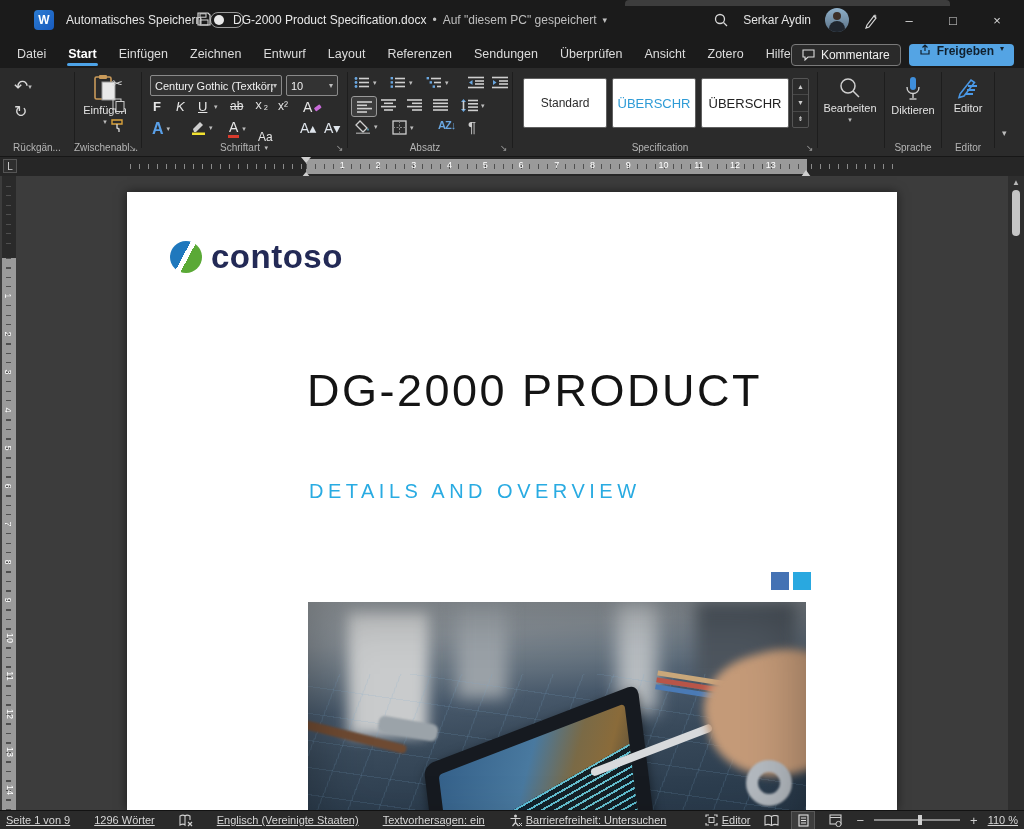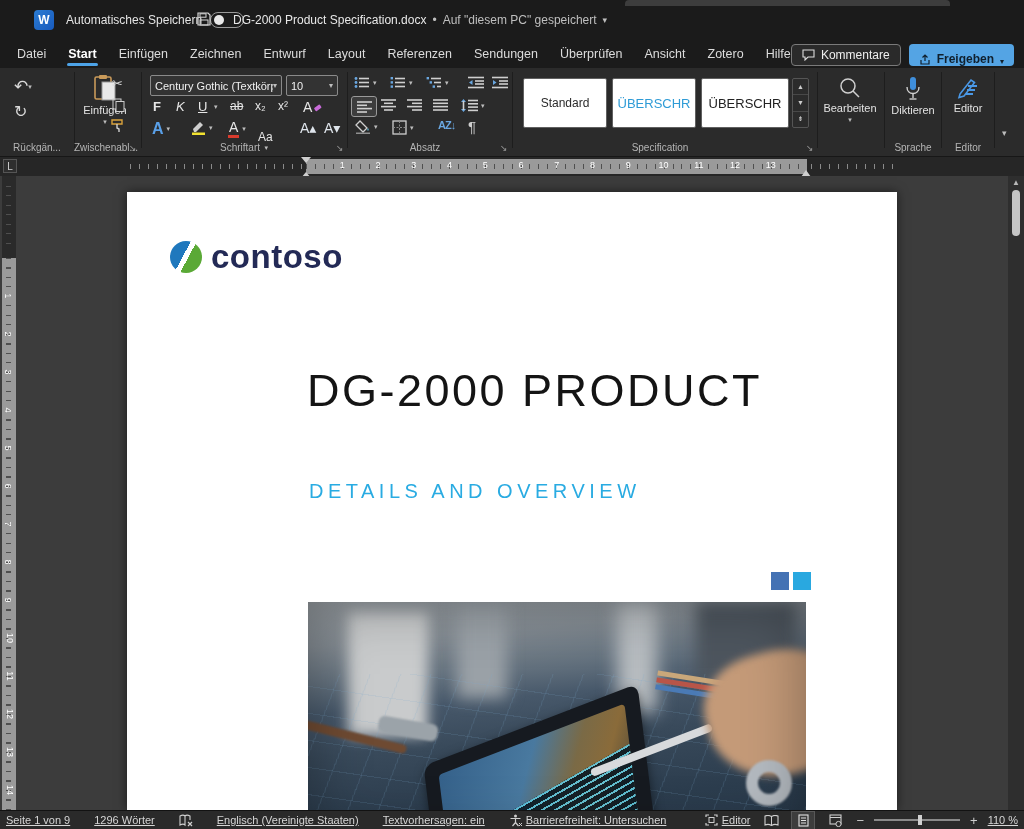--- a/index.html
+++ b/index.html
@@ -29,21 +29,21 @@
 
   
   .tabrow { position:absolute; left:0; top:40px; width:1024px; height:28px; background:#1b1b1b; display:flex; align-items:center; }
   .rtab { font-size:12.5px; color:#dcdcdc; padding:5px 11px; position:relative; white-space:nowrap; }
   .rtab.active { color:#fff; font-weight:bold; }
   .rtab.active::after { content:""; position:absolute; left:10px; right:10px; bottom:0; height:3px; border-radius:2px; background:var(--accent,#4da3e8); }
   .tab-actions { position:absolute; right:10px; top:44px; display:flex; gap:8px; }
   .btn-comments { height:22px; border:1px solid #7a7a7a; border-radius:4px; background:#2a2a2a; color:#eee;
     font-size:12px; display:flex; align-items:center; gap:6px; padding:0 10px; }
   .btn-share { height:22px; border-radius:4px; background:var(--share_btn,#54a4e4); color:#10202e; font-size:12px; font-weight:bold;
-    display:flex; align-items:flex-end; gap:6px; padding:0 10px; }
+    display:flex; align-items:flex-start; gap:6px; padding:0 10px; }
   .btn-share .chev { font-size:8px; }
 
   
   .ribbon { position:absolute; left:0; top:68px; width:1024px; height:89px; background:#2b2b2b; border-bottom:1px solid #171717; }
   .gsep { position:absolute; top:4px; height:76px; width:1px; background:#1d1d1d; }
   .glabel { position:absolute; bottom:3px; font-size:10px; color:#b5b5b5; text-align:center; white-space:nowrap; }
   .launcher { position:absolute; bottom:3px; font-size:9px; color:#9a9a9a; }
   .icbtn { position:absolute; display:flex; align-items:center; justify-content:center; color:#d9d9d9; }
   .chev { color:#bdbdbd; }
   .combo { position:absolute; height:21px; background:#333; border:1px solid #8a8a8a; border-radius:2px;
@@ -157,20 +157,39 @@
           <rect x="4" y="2.8" width="6" height="3.4" fill="none" stroke="#d8d8d8"></rect>
           <rect x="4" y="9" width="8" height="5" fill="none" stroke="#d8d8d8"></rect>
         </svg>
     </span>
     <div class="doctitle">
       <span>DG-2000 Product Specification.docx</span>
       <span class="status">•</span>
       <span class="status">Auf "diesem PC" gespeichert</span>
       <span class="chev">▾</span>
     </div>
+    <div class="tb-right">
+      <span>
+        <svg width="16" height="16" viewBox="0 0 16 16">
+            <circle cx="7" cy="7" r="4.5" fill="none" stroke="#d8d8d8" stroke-width="1.3"></circle>
+            <line x1="10.5" y1="10.5" x2="14" y2="14" stroke="#d8d8d8" stroke-width="1.3"></line>
+          </svg>
+      </span>
+      <span class="username">Serkar Aydin</span>
+      <span class="avatar"></span>
+      <span>
+        <svg width="17" height="17" viewBox="0 0 17 17">
+            <path d="M4 13 L11 4 l2 2 L6 15 l-3 1z" fill="none" stroke="#d8d8d8" stroke-width="1.2"></path>
+            <path d="M12 2 l.6 1.4 L14 4 l-1.4.6 L12 6 l-.6-1.4 L10 4 l1.4-.6z" fill="#d8d8d8"></path>
+          </svg>
+      </span>
+      <span class="winbtn">–</span>
+      <span class="winbtn">□</span>
+      <span class="winbtn">×</span>
+    </div>
   </div>
 
   <div class="tabrow" style="padding-left:6px;">
     <span class="rtab">Datei</span>
     <span class="rtab active">Start</span>
     <span class="rtab">Einfügen</span>
     <span class="rtab">Zeichnen</span>
     <span class="rtab">Entwurf</span>
     <span class="rtab">Layout</span>
     <span class="rtab">Referenzen</span>
@@ -236,21 +255,21 @@
     </div>
     <div class="combo" style="left:286px;top:7px;width:52px;">
       <span>10</span>
         <span class="chev" style="font-size:8px;">▾</span>
     </div>
     <span class="icbtn fontbtn" style="left:153px;top:31px;font-weight:bold;">F</span>
     <span class="icbtn fontbtn" style="left:176px;top:31px;font-style:italic;">K</span>
     <span class="icbtn fontbtn" style="left:198px;top:31px;text-decoration:underline;">U</span>
     <span class="icbtn chev" style="left:214px;top:35px;font-size:7px;">▾</span>
     <span class="icbtn fontbtn" style="left:230px;top:31px;text-decoration:line-through;font-size:12px;">ab</span>
-    <span class="icbtn fontbtn" style="left:255px;top:31px;font-size:12px;">x₂</span>
+    <span class="icbtn fontbtn" style="left:255px;top:31px;font-size:12px;font-family:Liberation Mono, monospace;">x₂</span>
     <span class="icbtn fontbtn" style="left:278px;top:31px;font-size:12px;">x²</span>
     <span class="icbtn fontbtn" style="left:303px;top:31px;font-size:14px;">
       <span>A</span>
         <svg width="9" height="9" viewBox="0 0 9 9" style="margin-left:1px;">
           <rect x="1" y="3" width="7" height="4" rx="1" fill="#c86ad8" transform="rotate(-35 4.5 4.5)"></rect>
         </svg>
     </span>
     <span class="icbtn fontbtn" style="left:152px;top:52px;color:#5aa0e8;font-weight:bold;font-size:16px;">
         <span>A</span>
         <span class="chev" style="font-size:7px;margin-left:3px;">▾</span>

